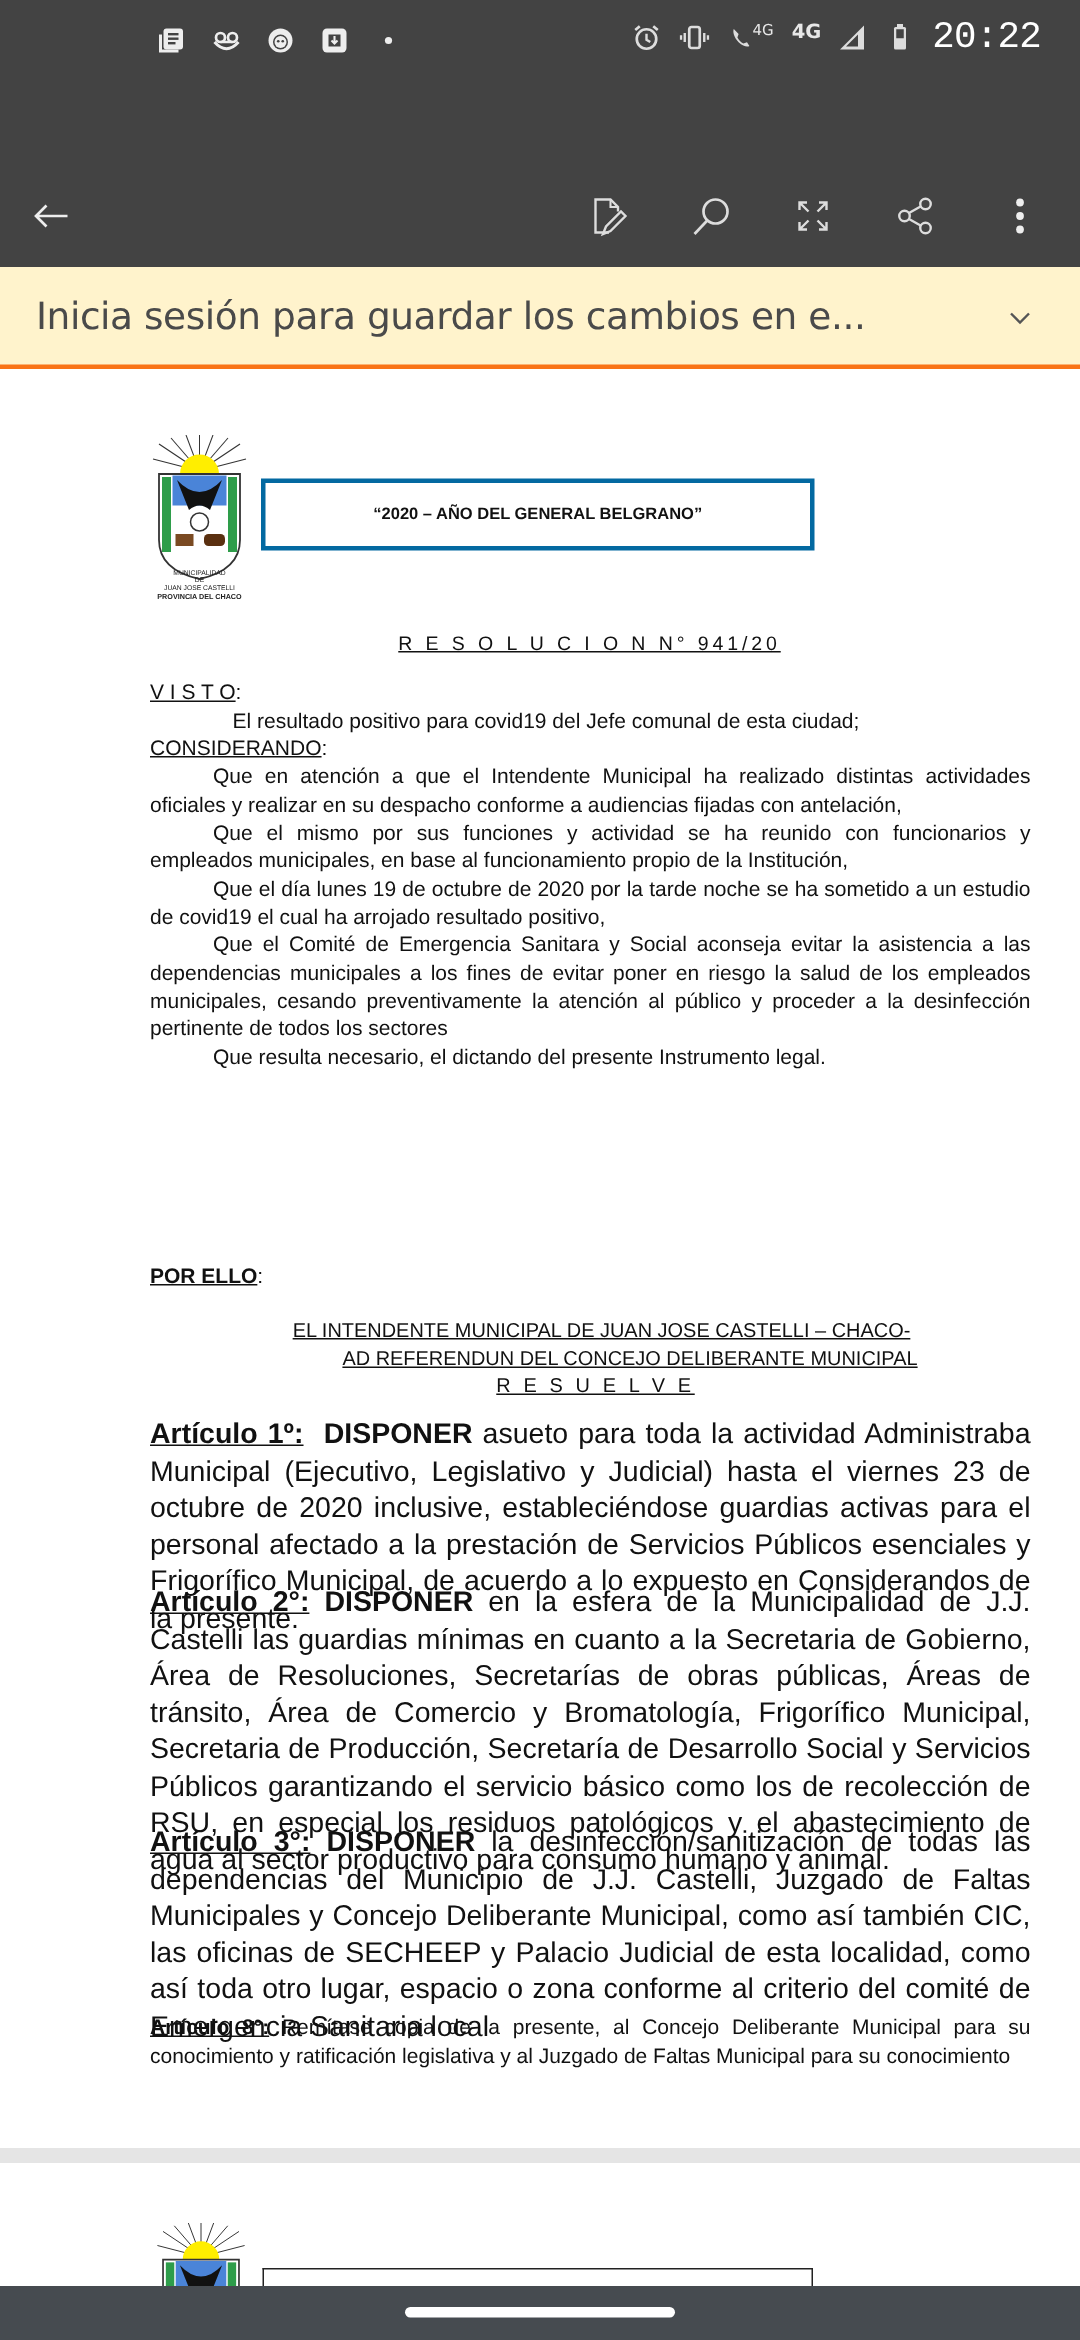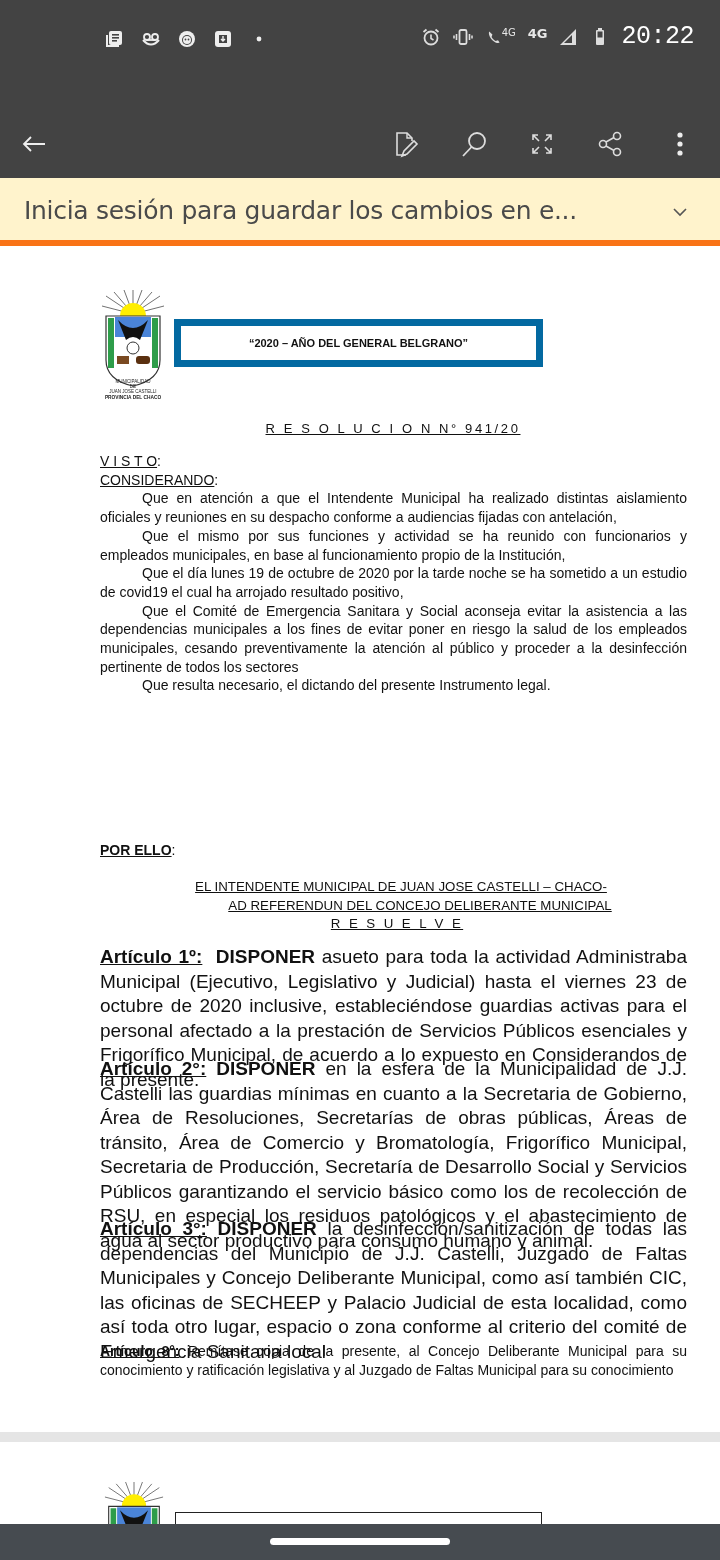--- a/index.html
+++ b/index.html
@@ -1,45 +1,45 @@
 <!DOCTYPE html>
 <html><head>
 <meta charset="utf-8">
 <style>
   * { box-sizing: border-box; margin: 0; padding: 0; }
   html, body { width: 720px; height: 1560px; overflow: hidden; background: #ffffff; }
   body { position: relative; font-family: "Liberation Sans", sans-serif; }
 
   
   .chrome { position: absolute; left: 0; top: 0; width: 720px; height: 178px; background: #434343; color: #fff; }
-  .statusbar { position: absolute; left: 0; top: 22px; width: 720px; height: 40px; }
+  .statusbar { position: absolute; left: 0; top: 10px; width: 720px; height: 40px; }
   .sb-left { position: absolute; left: 104px; top: 6px; display: flex; gap: 14px; align-items: center; }
   .sb-right { position: absolute; right: 26px; top: 0; display: flex; align-items: center; gap: 10px; }
   .sb-ico { width: 22px; height: 22px; display: inline-flex; align-items: center; justify-content: center; }
   .sb-ico svg { width: 20px; height: 20px; }
   .sb-text { font-family: "DejaVu Sans", sans-serif; font-size: 11px; font-weight: bold; color: #e8e8e8; }
   .clock { font-family: Liberation Mono, monospace; font-size: 25px; color: #fff; letter-spacing: -0.5px; }
 
   .title { position: absolute; left: 0; top: 74px; width: 720px; text-align: center; font-family: "DejaVu Sans", sans-serif; font-size: 22px; color: #f2f2f2; }
 
   .toolbar { position: absolute; left: 0; top: 118px; width: 720px; height: 52px; }
   .tb-btn { position: absolute; top: 6px; width: 40px; height: 40px; display: flex; align-items: center; justify-content: center; }
   .tb-btn svg { width: 30px; height: 30px; }
 
   
-  .banner { position: absolute; left: 0; top: 178px; width: 720px; height: 68px; background: #fff3cc; border-bottom: 6px solid #f97316; }
+  .banner { position: absolute; left: 0; top: 178px; width: 720px; height: 68px; background: #fff3cc; border-bottom: 3px solid #f97316; }
   .banner-text { position: absolute; left: 24px; top: 18px; font-family: "DejaVu Sans", sans-serif; font-size: 25px; color: #4a4a4a; white-space: nowrap; letter-spacing: -0.3px; }
   .banner-chev { position: absolute; right: 28px; top: 22px; width: 24px; height: 24px; }
 
   
   .page { position: absolute; left: 0; top: 247px; width: 720px; height: 1185px; background: #fff; }
   .doc { position: absolute; left: 100px; width: 587px; font-family: "Liberation Sans", sans-serif; color: #111; }
 
   .logo { position: absolute; left: 100px; top: 290px; width: 66px; height: 112px; }
-  .motto-box { position: absolute; left: 174px; top: 319px; width: 369px; height: 48px; border: 7px solid #0369a1; display: flex; align-items: center; justify-content: center; font-family: "Liberation Sans", sans-serif; font-weight: bold; font-size: 11px; color: #111; }
+  .motto-box { position: absolute; left: 174px; top: 319px; width: 369px; height: 48px; border: 3px solid #0369a1; display: flex; align-items: center; justify-content: center; font-family: "Liberation Sans", sans-serif; font-weight: bold; font-size: 11px; color: #111; }
 
   .res-title { position: absolute; left: 0; top: 421px; width: 786px; text-align: center; font-size: 13px; letter-spacing: 2.6px; text-decoration: underline; color: #111; }
 
   .p { font-size: 14px; line-height: 18.7px; text-align: justify; }
   .indent { text-indent: 42px; }
   .u { text-decoration: underline; }
   .b { font-weight: bold; }
   .art { font-size: 19px; line-height: 24.5px; text-align: justify; }
   .center-h { position: absolute; left: 0; width: 786px; text-align: center; font-size: 13.3px; line-height: 18px; text-decoration: underline; color: #111; }
 
@@ -214,22 +214,23 @@
 </svg>
 
 <div class="motto-box">
     <span>“2020 – AÑO DEL GENERAL BELGRANO”</span>
   </div>
 
 <div class="res-title">R E S O L U C I O N N°  941/20</div>
 
 <div class="doc" style="top:452px">
   <div class="p"><span class="u">V I S T O</span><span>:</span></div>
+  <div class="p" style="padding-left:55px">El resultado positivo para covid19 del Jefe comunal de esta ciudad;</div>
   <div class="p"><span class="u">CONSIDERANDO</span><span>:</span></div>
-  <div class="p indent">Que en atención a que el Intendente Municipal ha realizado distintas aislamiento oficiales y reuniones en su despacho conforme a audiencias fijadas con antelación,</div>
+  <div class="p indent">Que en atención a que el Intendente Municipal ha realizado distintas actividades oficiales y realizar en su despacho conforme a audiencias fijadas con antelación,</div>
   <div class="p indent">Que el mismo por sus funciones y actividad se ha reunido con funcionarios y empleados municipales, en base al funcionamiento propio de la Institución,</div>
   <div class="p indent">Que el día lunes 19 de octubre de 2020 por la tarde noche se ha sometido a un estudio de covid19 el cual ha arrojado resultado positivo,</div>
   <div class="p indent">Que el Comité de Emergencia Sanitara y Social aconseja evitar la asistencia a las dependencias municipales a los fines de evitar poner en riesgo la salud de los empleados municipales, cesando preventivamente la atención al público y proceder a la desinfección pertinente de todos los sectores</div>
   <div class="p indent">Que resulta necesario, el dictando del presente Instrumento legal.</div>
 </div>
 
 <div class="doc" style="top:841px">
   <div class="p"><span class="u b">POR ELLO</span><span>:</span></div>
 </div>
 

